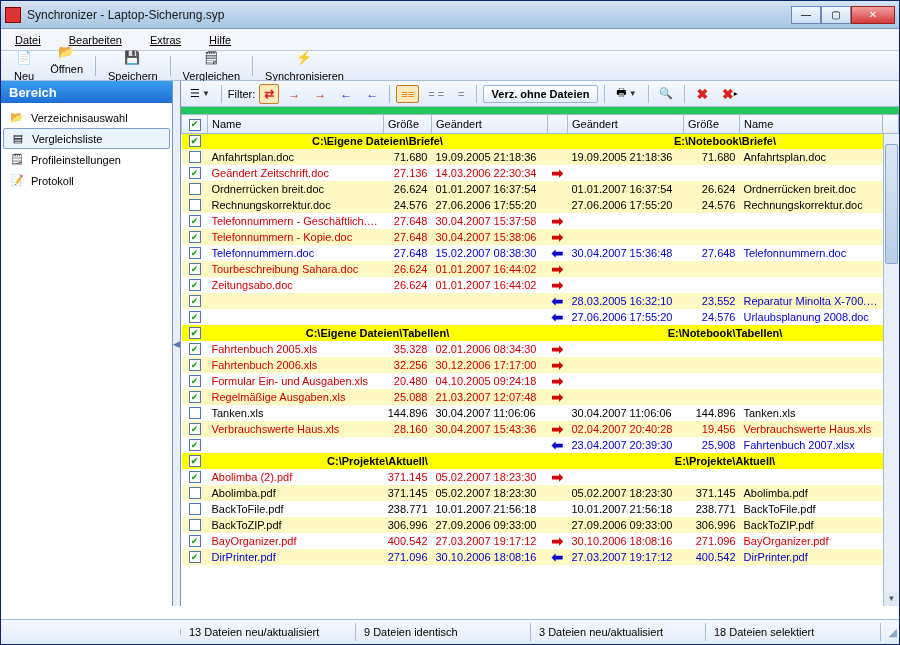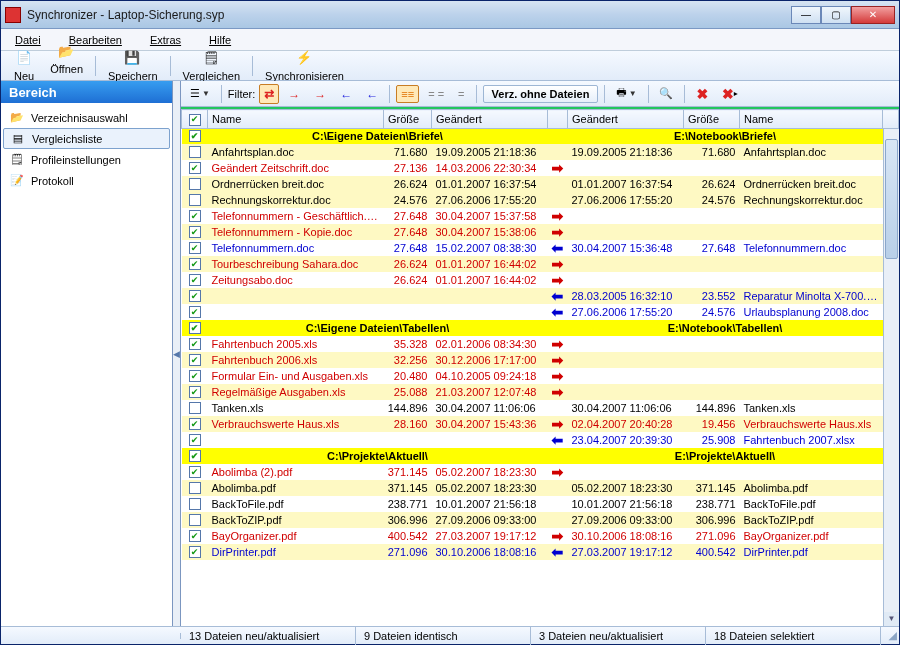--- a/index.html
+++ b/index.html
@@ -142,21 +142,21 @@
 .fb-sep { width: 1px; height: 18px; background: #a7bcd7; margin: 0 2px; }
 .fb-long-btn {
   border: 1px solid #9db6d4; border-radius: 2px;
   background: linear-gradient(#fff,#e6effa);
   padding: 2px 8px;
   font-weight: bold;
 }
 .fb-x { color: #d22; font-weight: bold; font-size: 14px; }
 
 .table-wrap {
-  flex: 1; overflow: auto; border-top: 2px solid #22c55e; position: relative;
+  flex: 1; overflow: auto; border-top: 7px solid #22c55e; position: relative;
 }
 .comp-table {
   width: 100%; border-collapse: collapse; table-layout: fixed;
 }
 .comp-table th {
   background: linear-gradient(#f5f9ff,#e2ecf9);
   border: 1px solid #a7bcd7;
   text-align: left; font-weight: normal;
   padding: 2px 4px; font-size: 11px;
   position: sticky; top: 0;
@@ -191,22 +191,22 @@
 .act-arrow { font-size: 14px; font-weight: bold; line-height: 1; }
 .act-r { color: #d00000; }
 .act-l { color: #0000d0; }
 .col-chk-inner { display: flex; justify-content: center; }
 .th-check {
   display: inline-flex; align-items: center; justify-content: center;
   width: 100%;
 }
 
 .status-bar {
-  height: 18px; background: linear-gradient(#f5f9ff,#e2ecf9);
-  border-top: 1px solid #a7bcd7; display: flex; align-items: center;
+  height: 25px; background: linear-gradient(#f5f9ff,#e2ecf9);
+  border-top: 1px solid #a7bcd7; display: flex; align-items: center; margin-top: 13px;
 }
 .status-cell {
   border-right: 1px solid #a7bcd7; padding: 3px 8px; flex: 1;
   display: flex; align-items: center;
 }
 .status-cell:first-child { flex: 0 0 180px; }
 .status-grip {
   width: 18px; display: flex; align-items: flex-end; justify-content: flex-end;
   padding: 2px; color: #8ca6c6;
 }

